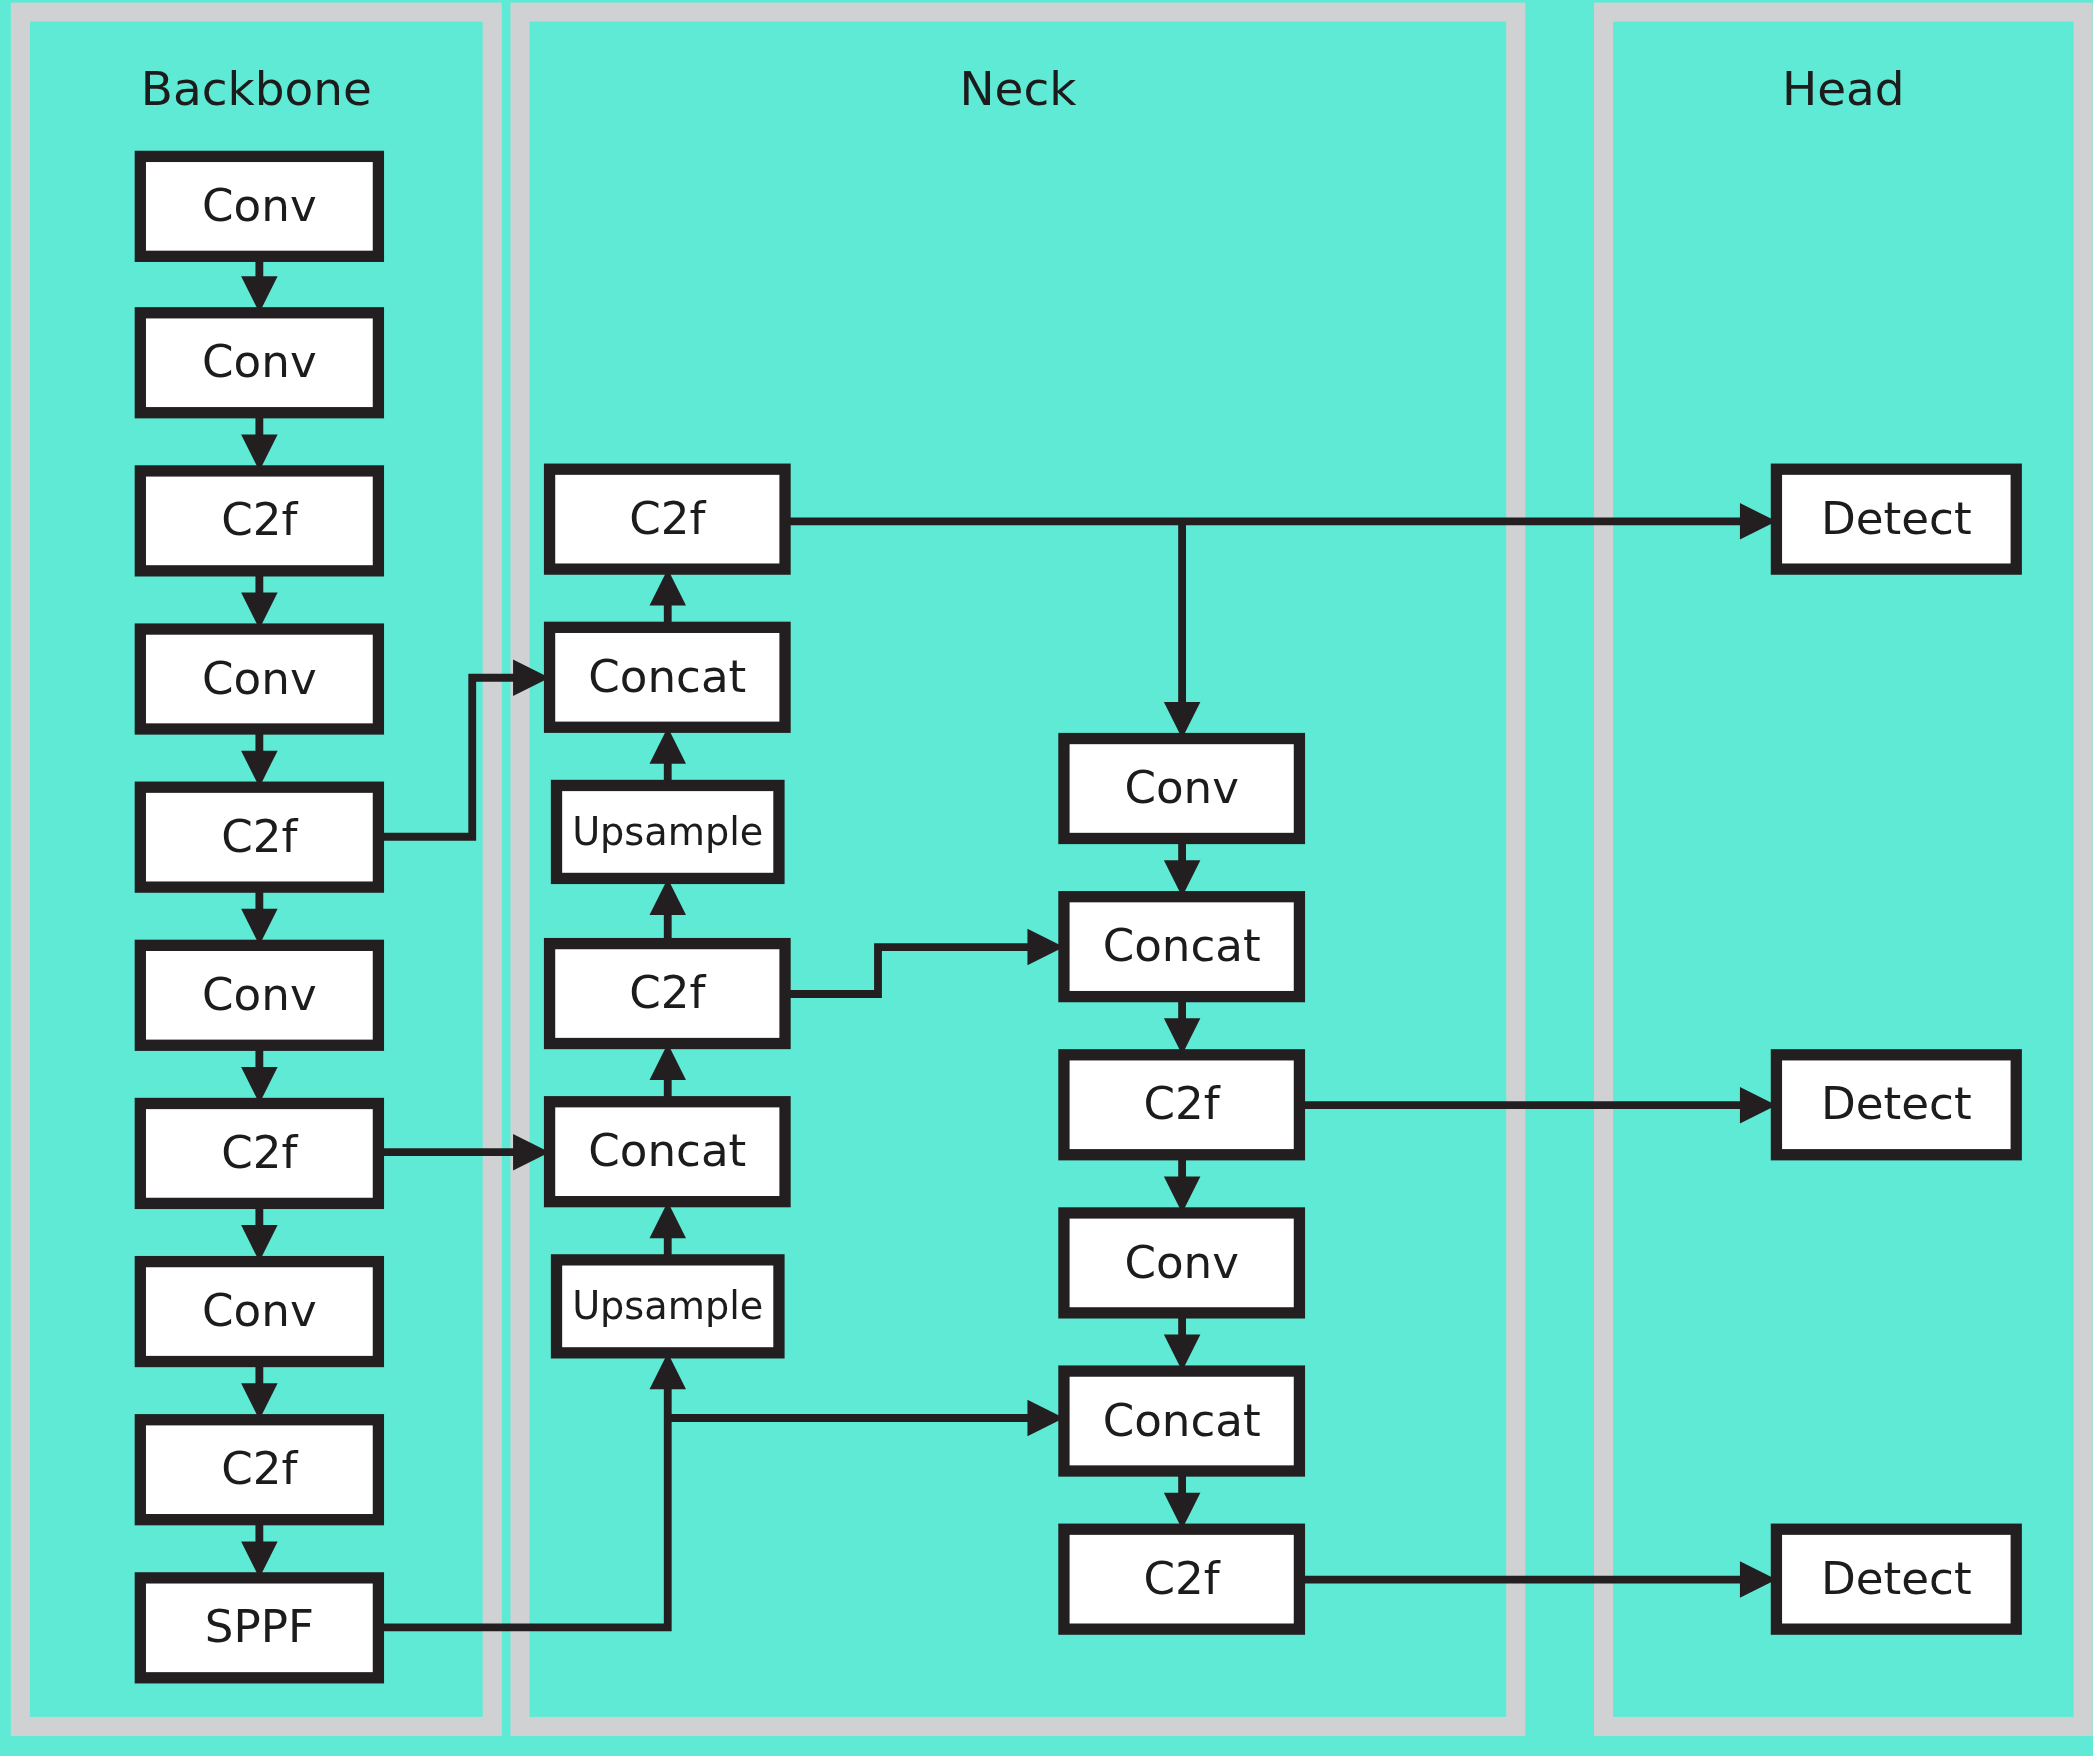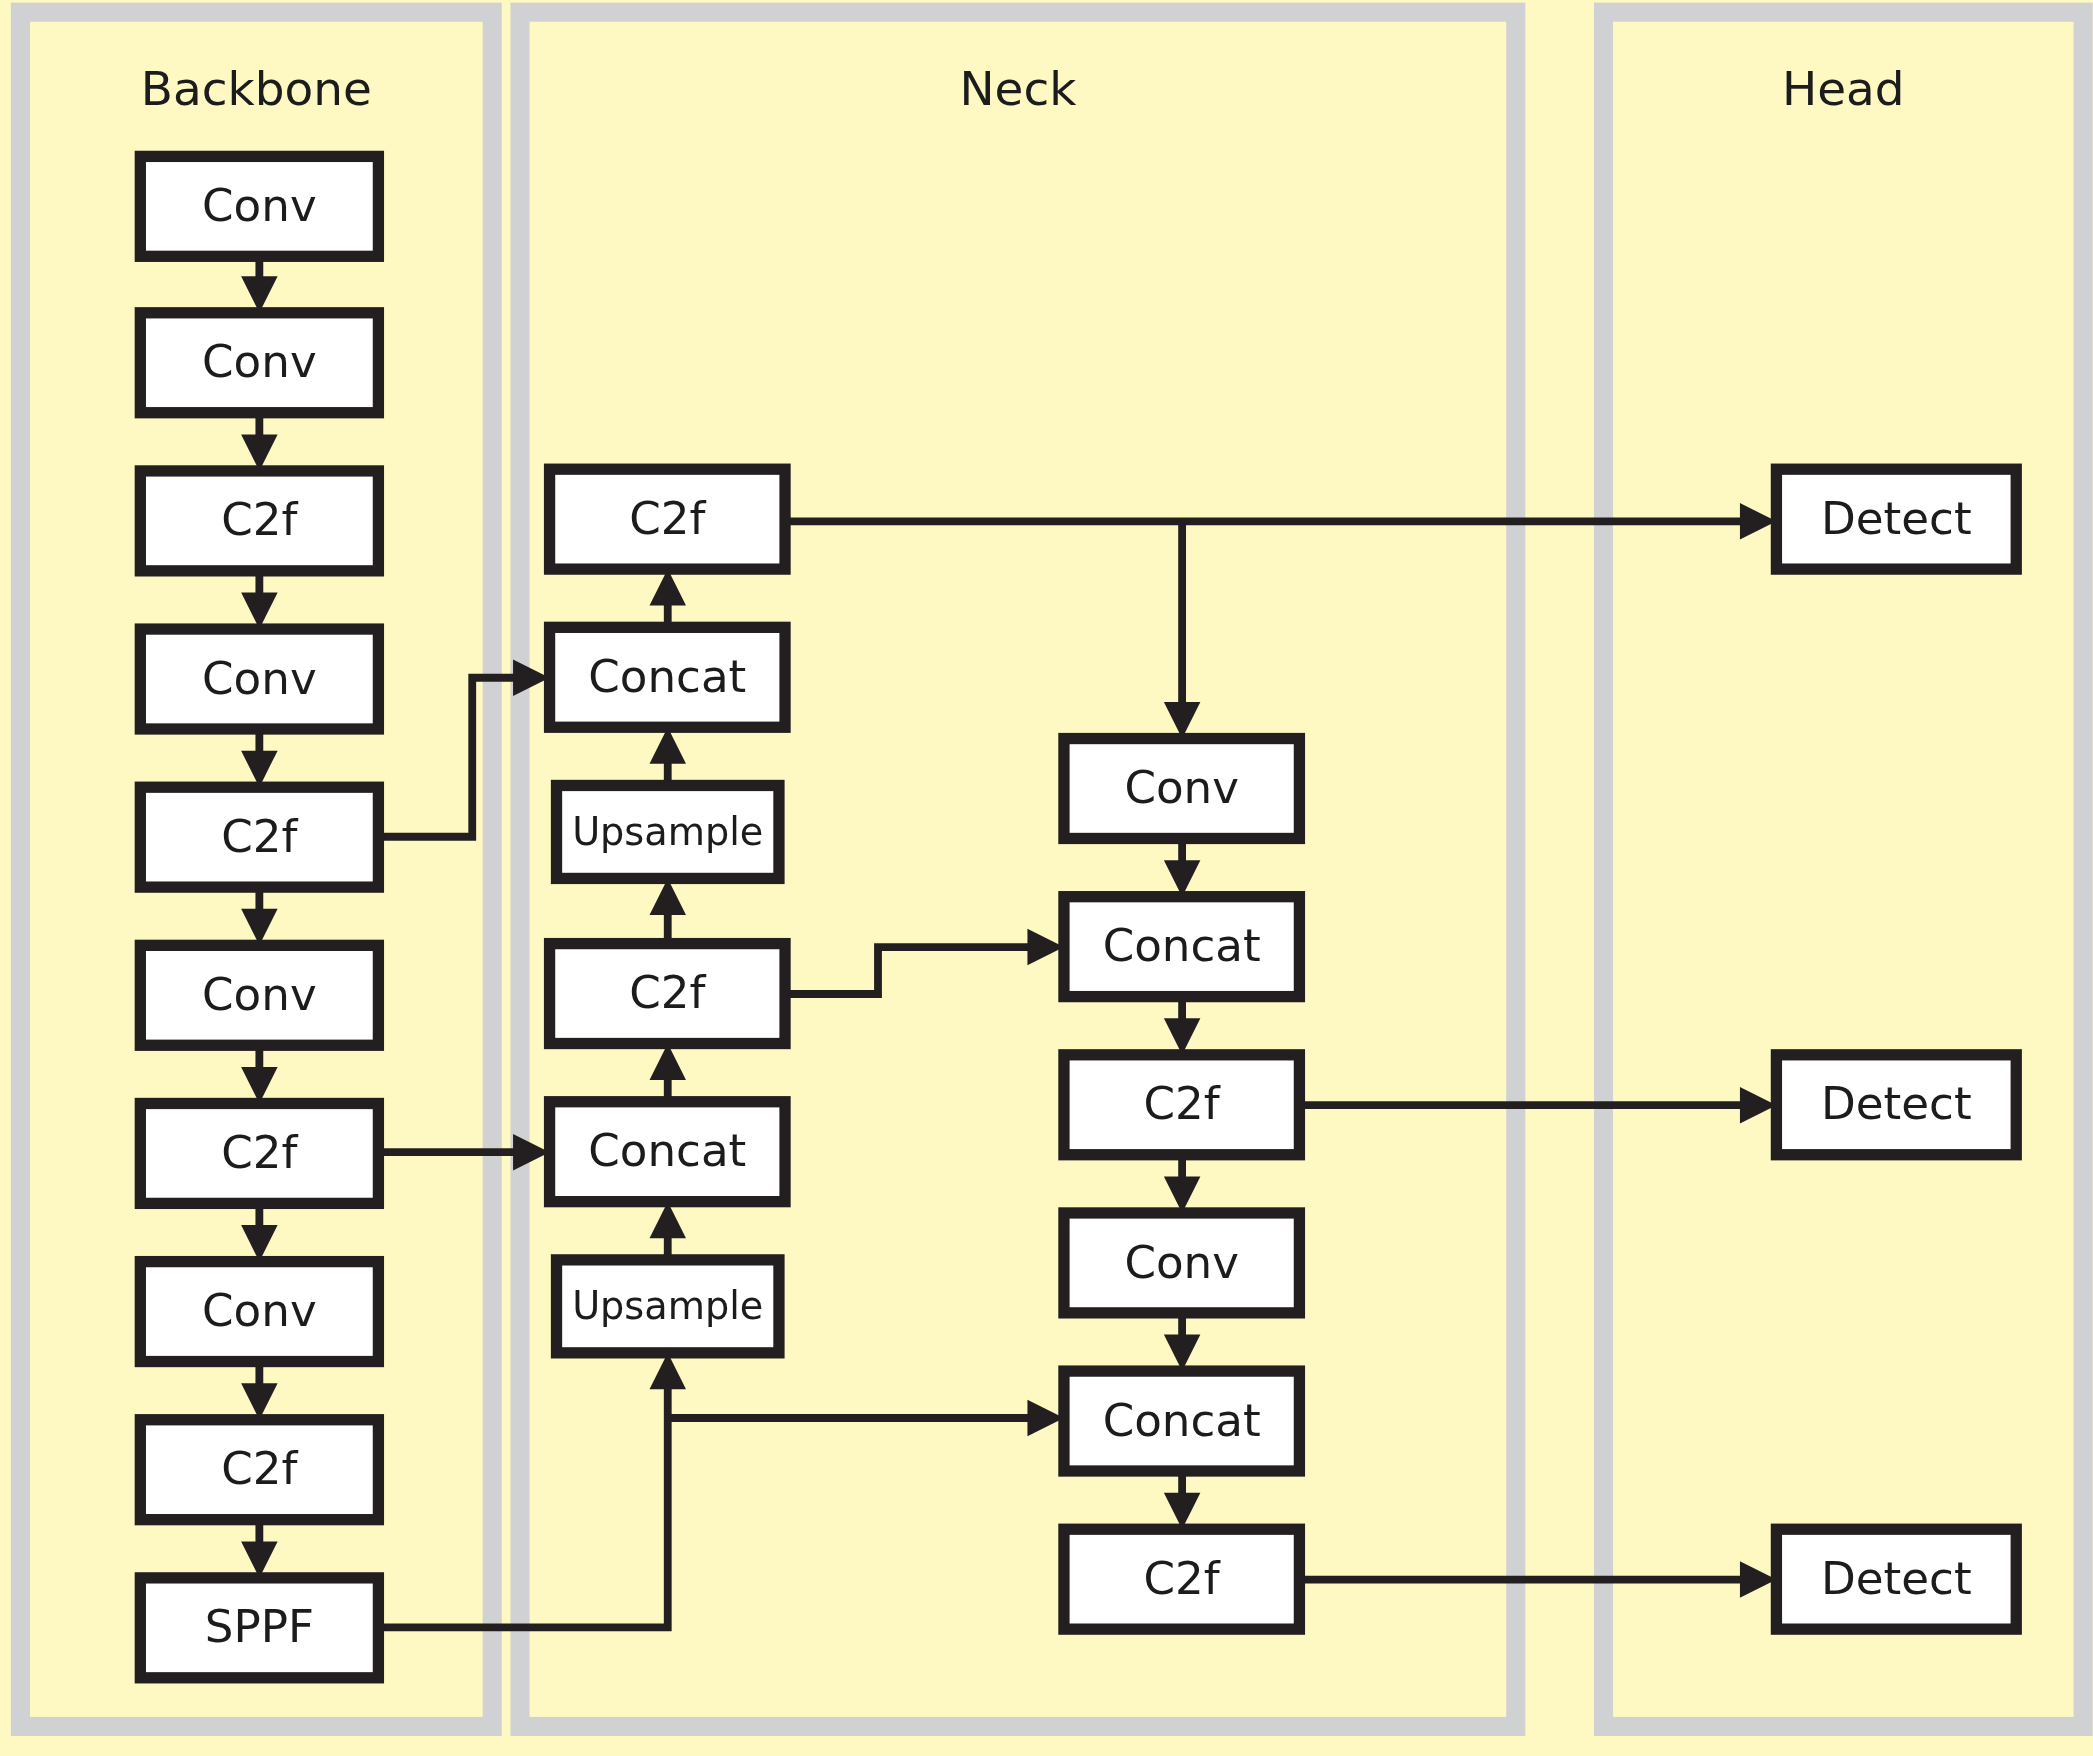--- a/index.html
+++ b/index.html
@@ -4,21 +4,21 @@
 <style>
   html, body {
     margin: 0;
     padding: 0;
     background: #ffffff;
   }
   #stage {
     position: relative;
     width: 2094px;
     height: 1756px;
-    background: #fef9c3;
+    background: #5eead4;
     font-family: "DejaVu Sans", sans-serif;
     overflow: hidden;
   }
   svg#diagram {
     position: absolute;
     top: 0;
     left: 0;
     width: 2094px;
     height: 1756px;
     display: block;

